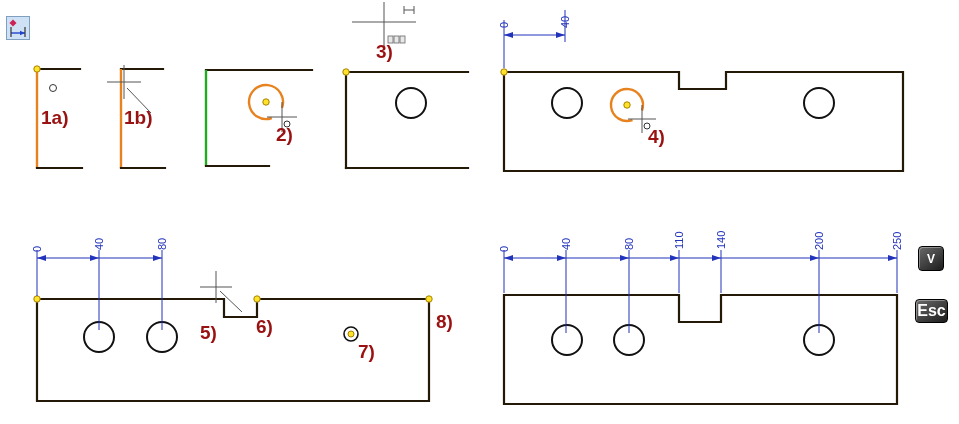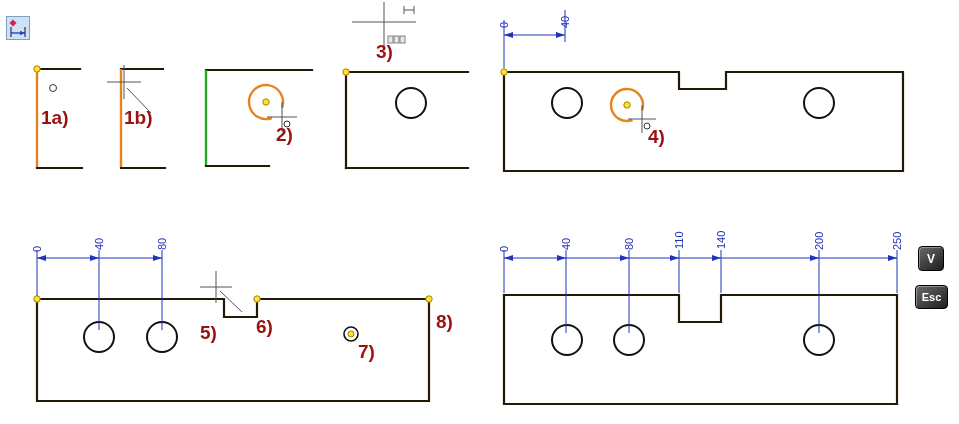--- a/index.html
+++ b/index.html
@@ -23,21 +23,21 @@
   .mini-sq{fill:#e8e8e8;stroke:#666;stroke-width:0.8;}
 
   .tool-icon{position:absolute;left:6px;top:16px;width:24px;height:24px;
              background:#cfe2f5;border:1px solid #7f9fc0;box-sizing:border-box;}
   .key{position:absolute;display:flex;align-items:center;justify-content:center;
        background:linear-gradient(145deg,#6a6a6a,#1d1d1d);color:#fff;
        border:1px solid #000;border-radius:4px;
        box-shadow:inset 1px 1px 0 rgba(255,255,255,.35);
        font:bold 12px "Liberation Sans",sans-serif;}
   .key-v{left:918px;top:246px;width:24px;height:23px;}
-  .key-esc{left:915px;top:285px;width:31px;height:22px;font-size:11px;}
+  .key-esc{left:915px;top:299px;width:31px;height:22px;font-size:16px;}
 </style>
 </head>
 <body>
 
 <div class="canvas">
 
   <svg width="959" height="424" viewBox="0 0 959 424">
 
     <g>
       <line class="s-part" x1="37" y1="69" x2="80" y2="69"></line>

